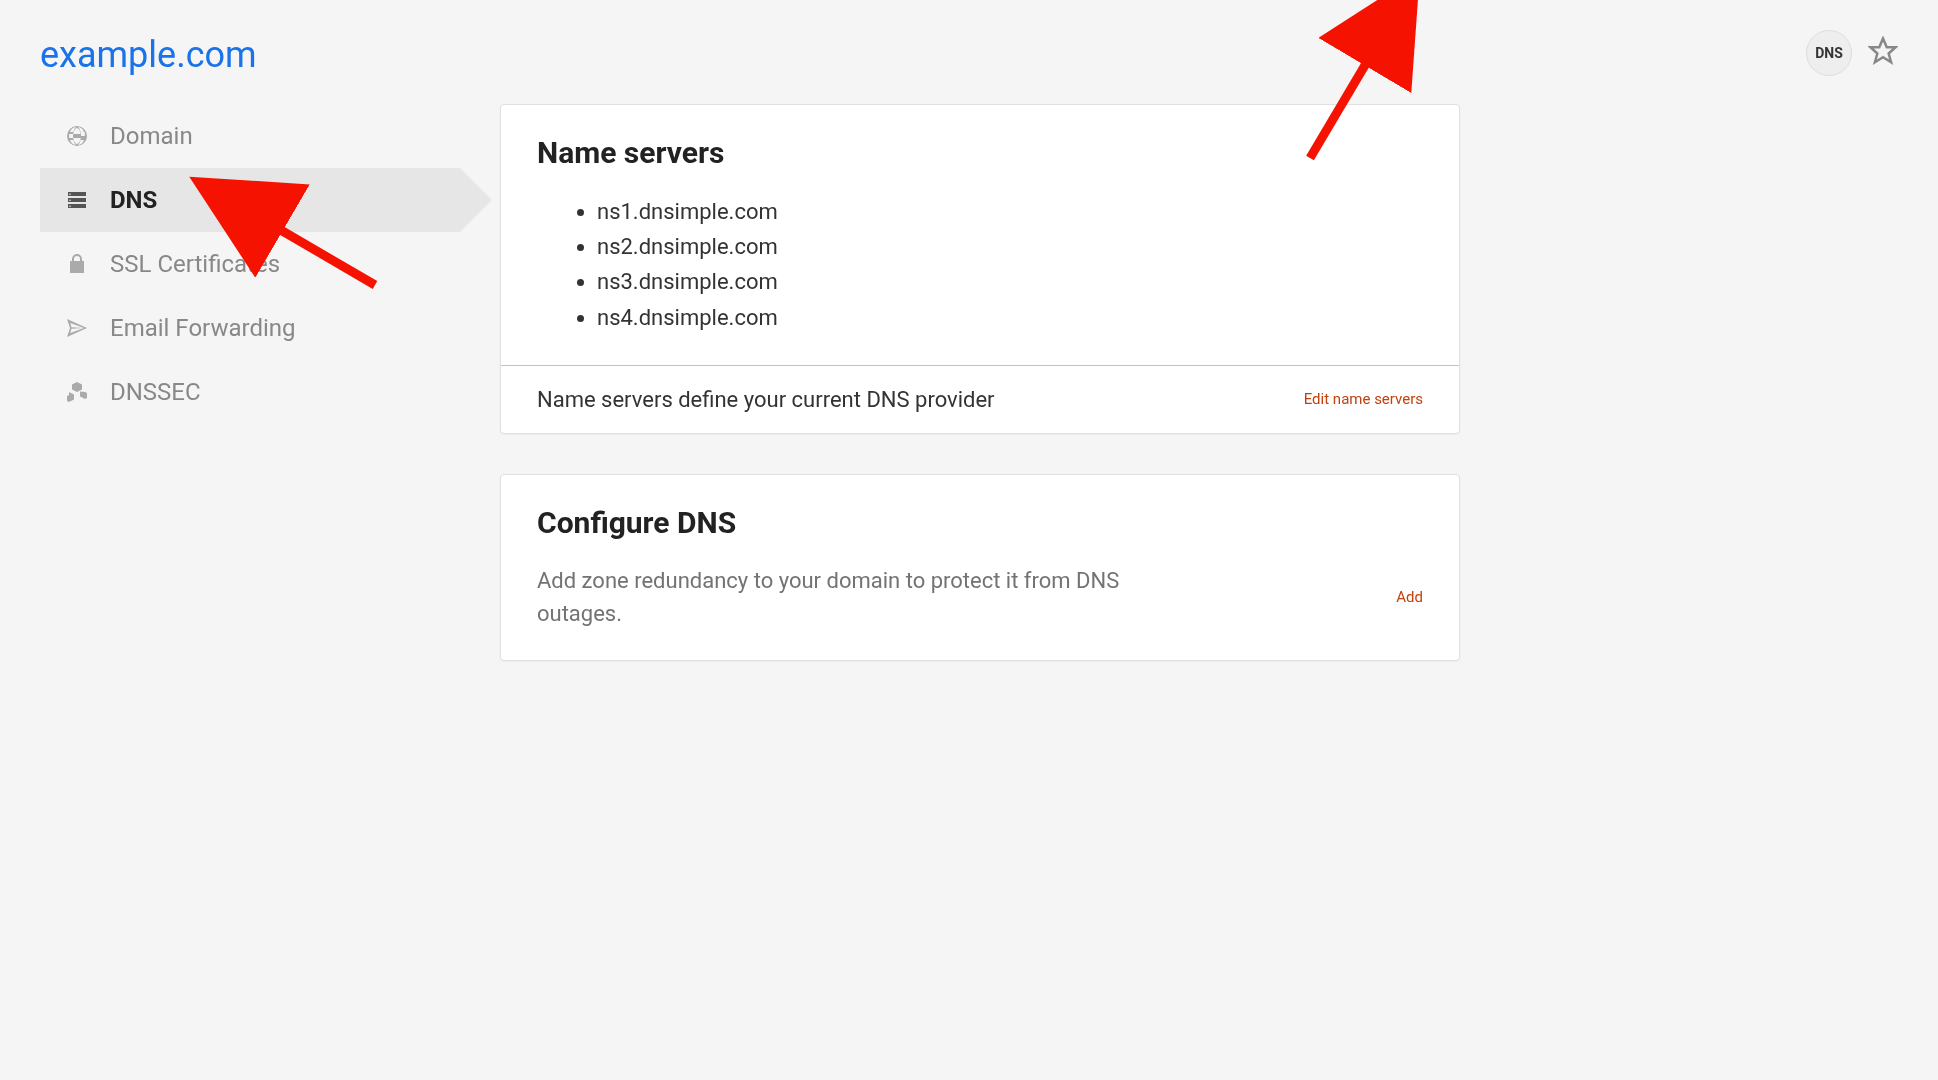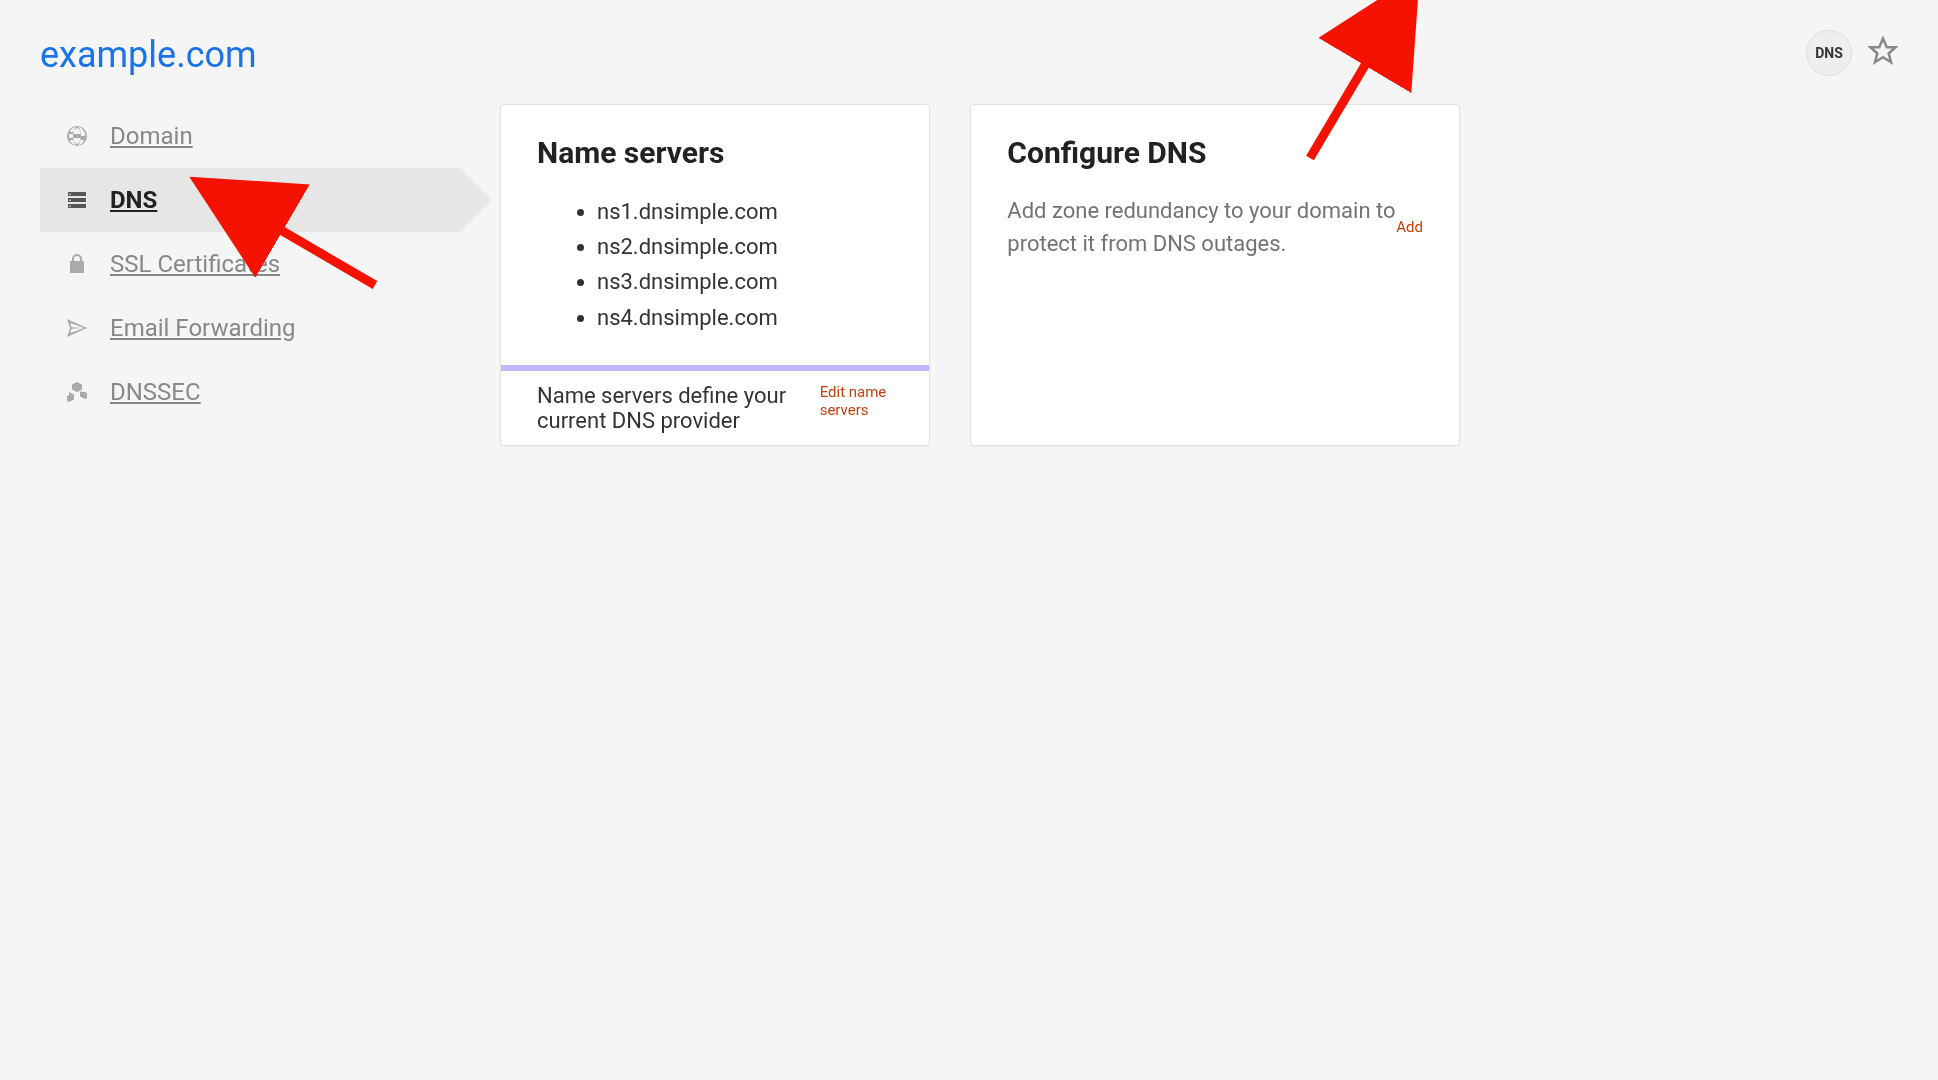--- a/index.html
+++ b/index.html
@@ -53,21 +53,20 @@
   }
   .sidebar-item {
     display: flex;
     align-items: center;
     gap: 20px;
     padding: 18px 24px;
     font-size: 24px;
     color: #888;
     cursor: pointer;
     position: relative;
-    text-decoration: underline;
   }
   .sidebar-item .icon { width: 26px; display: flex; justify-content: center; }
   .sidebar-item .icon svg { width: 24px; height: 24px; fill: #aaa; }
   .sidebar-item.active {
     background: #e6e6e6;
     color: #222;
     font-weight: 700;
   }
   .sidebar-item.active .icon svg { fill: #555; }
   .sidebar-item.active::after {
@@ -76,21 +75,21 @@
     right: -32px;
     top: 0;
     width: 0; height: 0;
     border-top: 32px solid transparent;
     border-bottom: 32px solid transparent;
     border-left: 32px solid #e6e6e6;
   }
   .main {
     flex: 1;
     display: flex;
-    flex-direction: row;
+    flex-direction: column;
     gap: 40px;
     max-width: 960px;
   }
   .card {
     background: #fff;
     border: 1px solid #e0e0e0;
     border-radius: 4px;
     box-shadow: 0 1px 2px rgba(0,0,0,0.04);
   }
   .card-body { padding: 30px 36px; }
@@ -101,24 +100,25 @@
     margin-bottom: 24px;
   }
   .ns-list {
     list-style: disc;
     padding-left: 60px;
     font-size: 22px;
     color: #333;
     line-height: 1.6;
   }
   .card-footer {
-    border-top: 6px solid #c4b5fd;
-    padding: 12px 36px;
+    border-top: 1px solid #c4b5fd;
+    padding: 21px 36px;
     display: flex;
     justify-content: space-between;
+    align-items: center;
     font-size: 22px;
     color: #333;
   }
   .card-desc {
     font-size: 22px;
     color: #737373;
     line-height: 1.5;
     max-width: 640px;
   }
   .link-action {

